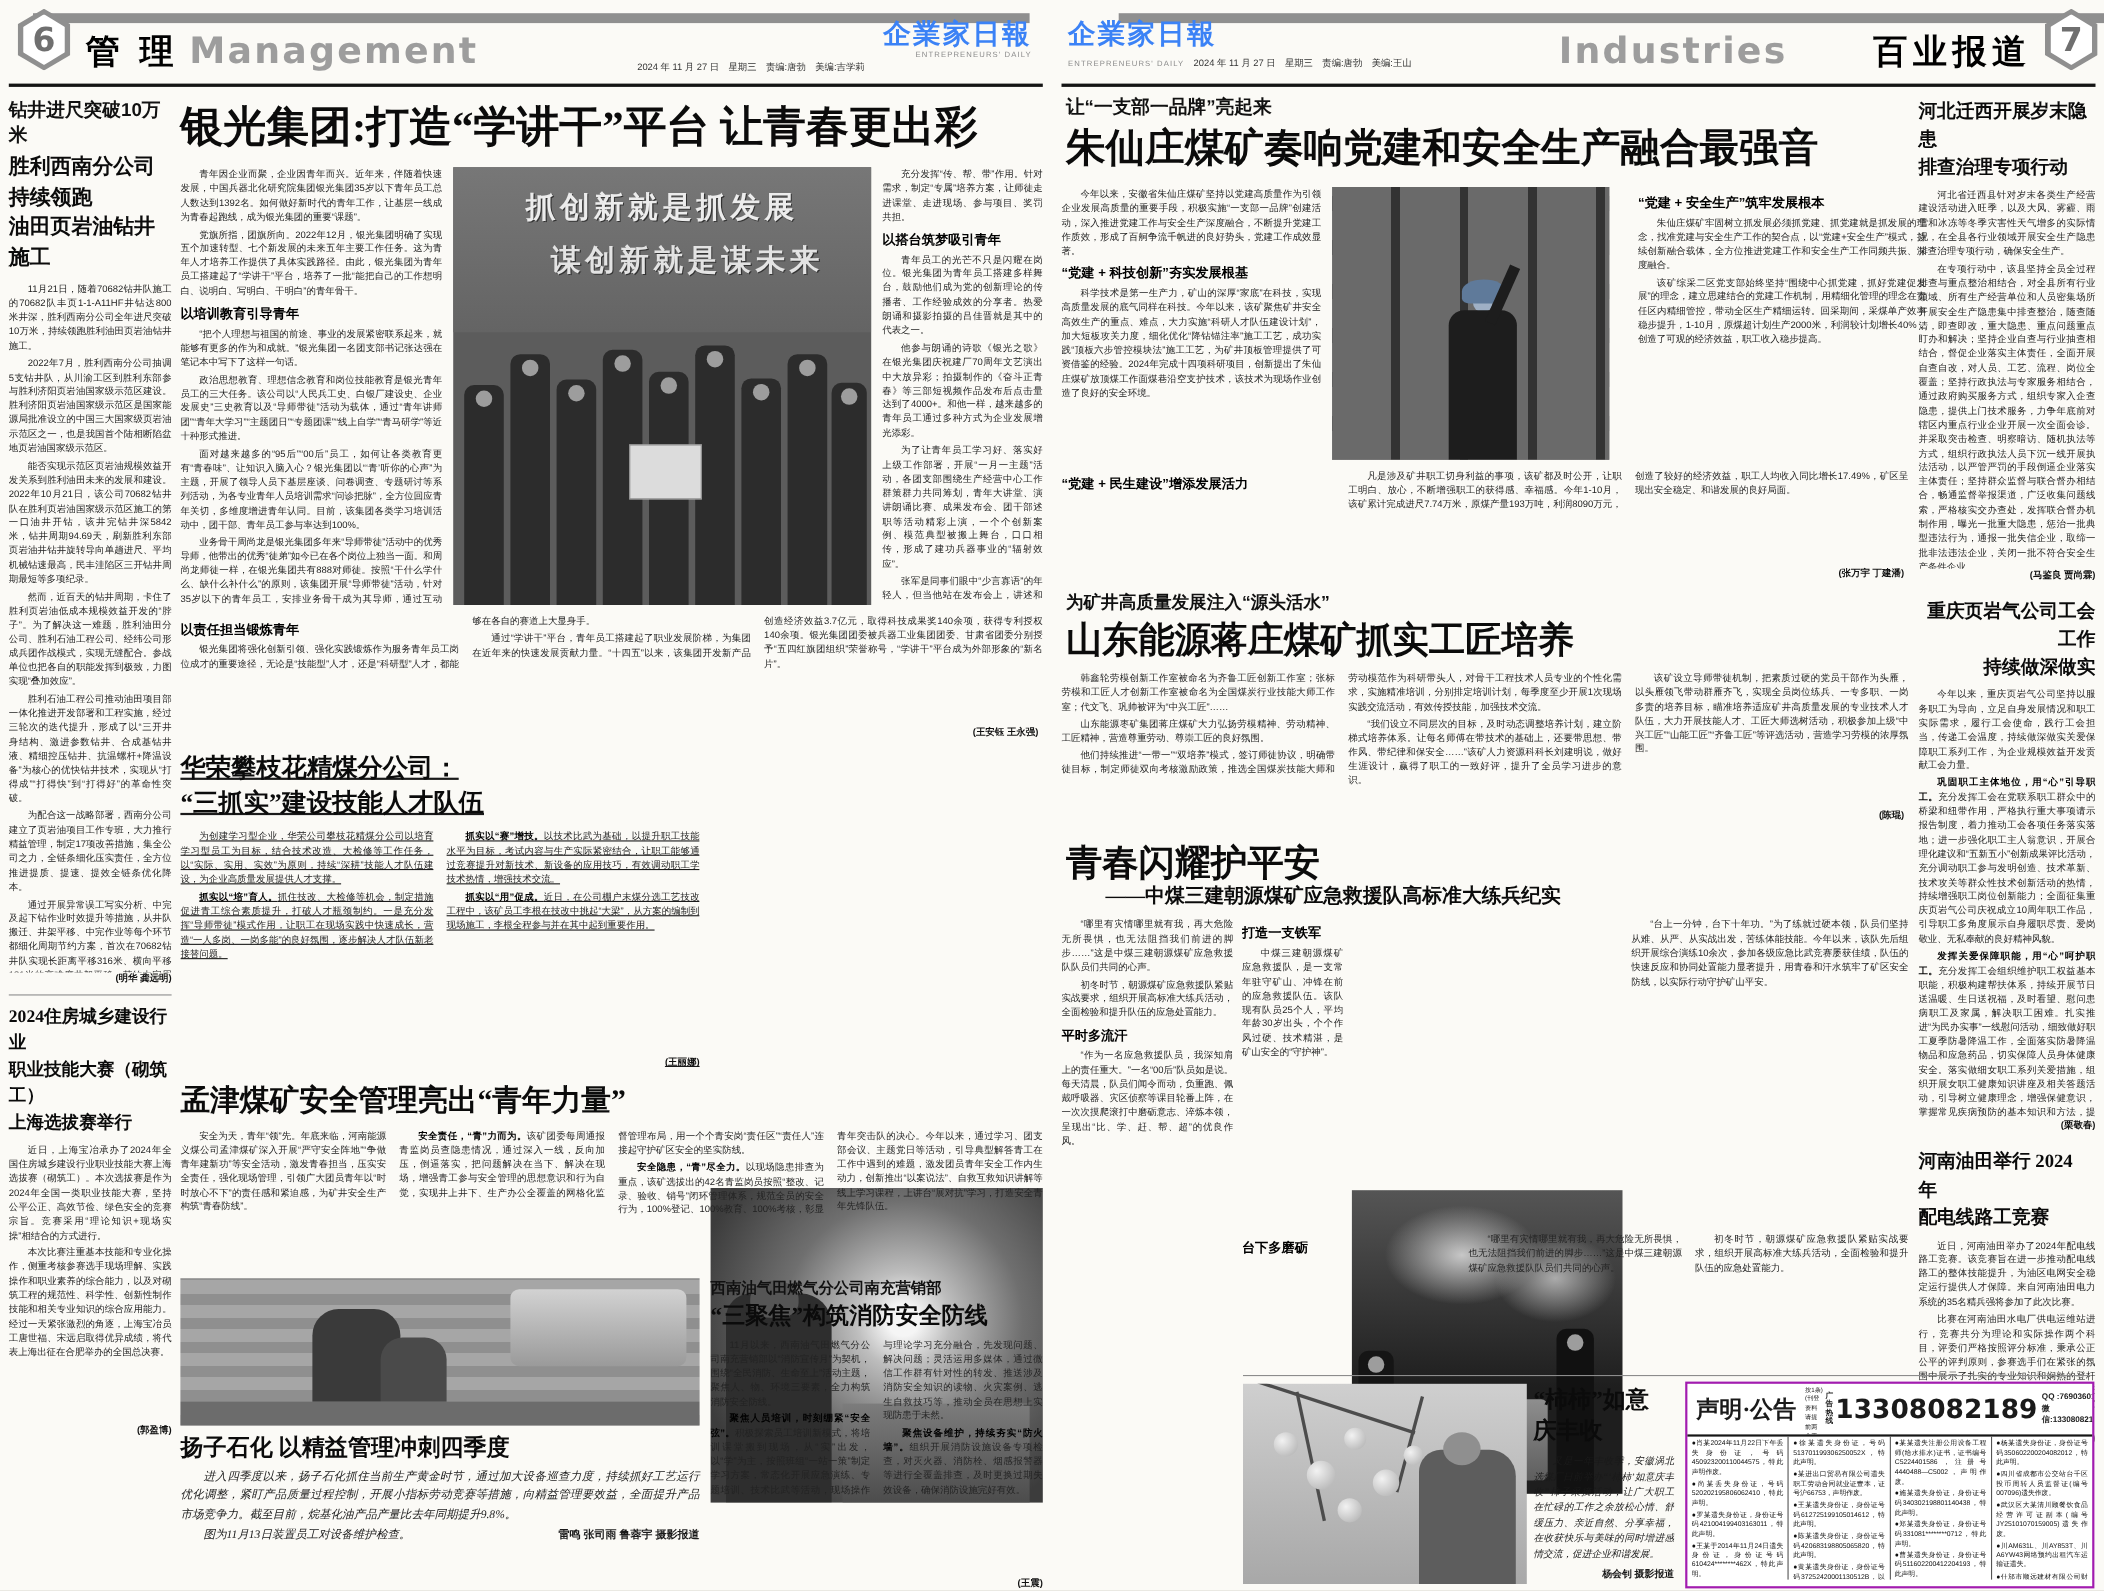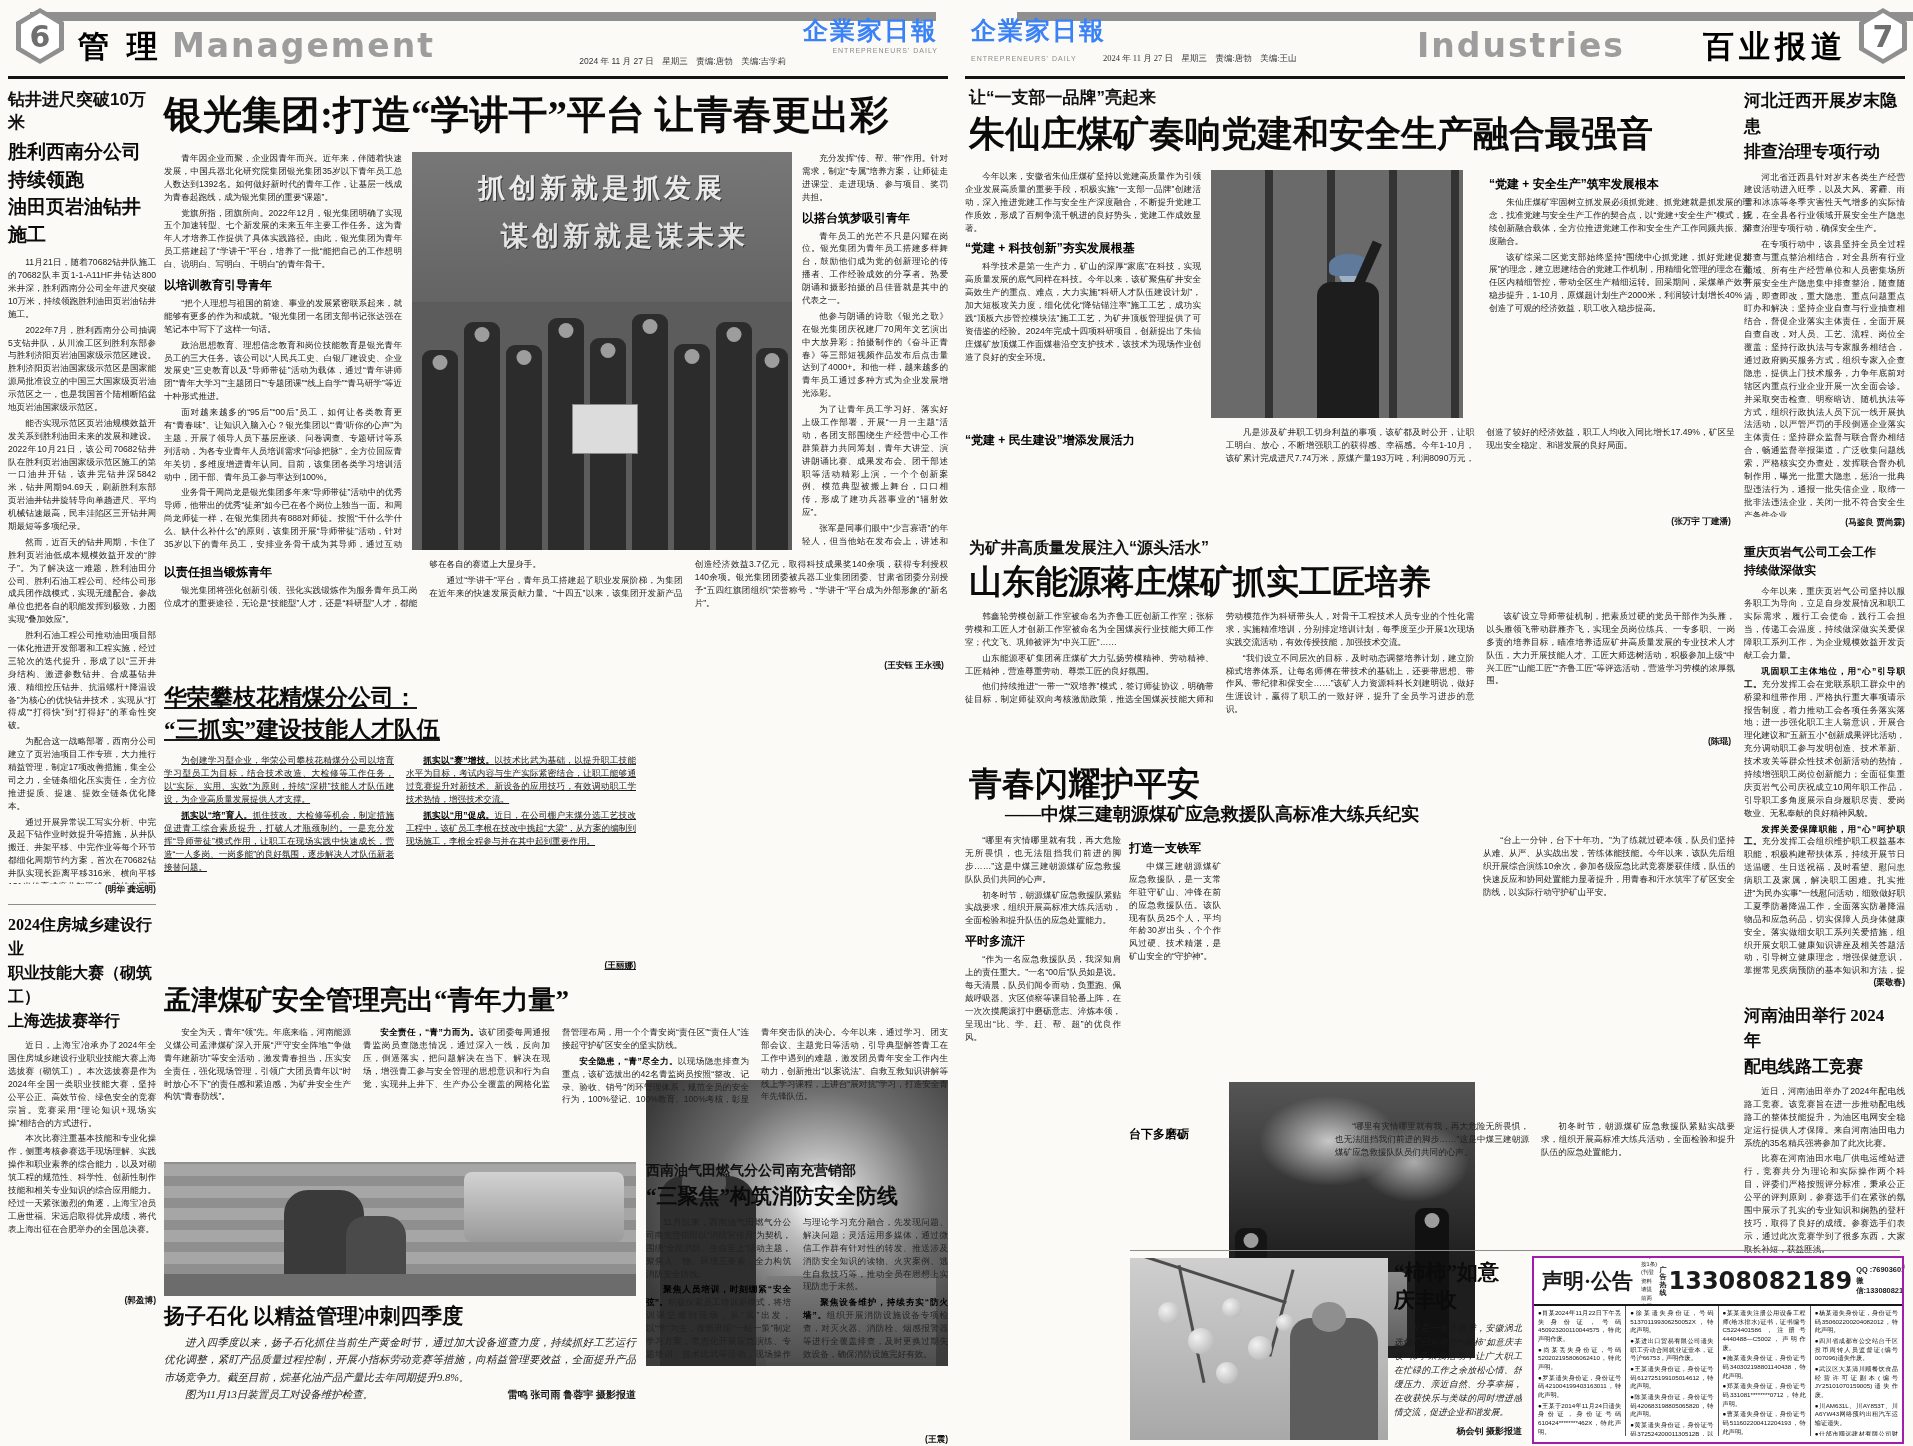--- a/index.html
+++ b/index.html
@@ -217,21 +217,21 @@
 
   <div class="page" id="page7">
 
     <div class="graybar" style="left:60px;top:12px;width:896px;"></div>
     <div class="hex" style="right:6px;top:8px;">
       <div class="in">7</div>
     </div>
     <div class="abs" style="left:14px;top:14px;">
       <div class="logo">企業家日報</div>
       <div class="logoEn" style="display:inline-block;">ENTREPRENEURS' DAILY</div>
-      <span class="dateline" style="margin-left:22px;font-family:Liberation Serif, serif;">2024 年 11 月 27 日　星期三　责编:唐勃　美编:王山</span>
+      <span class="dateline" style="margin-left:4px;">2024 年 11 月 27 日　星期三　责编:唐勃　美编:王山</span>
     </div>
     <div class="abs secEn" style="right:288px;top:26px;">Industries</div>
     <div class="abs secCn" style="right:66px;top:26px;">百业报道</div>
     <div class="blackrule" style="left:8px;top:76px;width:940px;"></div>
 
     <div class="abs" style="left:8px;top:86px;width:770px;height:1170px;">
 
       <div class="abs kick" style="left:4px;top:0;font-size:17px;">让“一支部一品牌”亮起来</div>
       <div class="abs t" style="left:4px;top:24px;width:770px;font-size:36px;white-space:nowrap;">朱仙庄煤矿奏响党建和安全生产融合最强音</div>
       <div class="abs body" style="left:0;top:84px;width:236px;height:248px;">
@@ -323,21 +323,21 @@
         <div class="t" style="font-size:17px;line-height:1.5;">河北迁西开展岁末隐患
 排查治理专项行动</div>
         <div class="body" style="height:346px;margin-top:6px;">
 
         <p>河北省迁西县针对岁末各类生产经营建设活动进入旺季，以及大风、雾霾、雨雪和冰冻等冬季灾害性天气增多的实际情况，在全县各行业领域开展安全生产隐患排查治理专项行动，确保安全生产。</p>
             <p>在专项行动中，该县坚持全员全过程排查与重点整治相结合，对全县所有行业领域、所有生产经营单位和人员密集场所开展安全生产隐患集中排查整治，随查随清，即查即改，重大隐患、重点问题重点盯办和解决；坚持企业自查与行业抽查相结合，督促企业落实主体责任，全面开展自查自改，对人员、工艺、流程、岗位全覆盖；坚持行政执法与专家服务相结合，通过政府购买服务方式，组织专家入企查隐患，提供上门技术服务，力争年底前对辖区内重点行业企业开展一次全面会诊。并采取突击检查、明察暗访、随机执法等方式，组织行政执法人员下沉一线开展执法活动，以严管严罚的手段倒逼企业落实主体责任；坚持群众监督与联合督办相结合，畅通监督举报渠道，广泛收集问题线索，严格核实交办查处，发挥联合督办机制作用，曝光一批重大隐患，惩治一批典型违法行为，通报一批失信企业，取缔一批非法违法企业，关闭一批不符合安全生产条件企业。</p>
           </div>
         <div class="by">(马鉴良 贾尚霖)</div>
       </div>
       <div style="margin-top:14px;">
-        <div class="t" style="font-size:12px;line-height:1.5;">重庆页岩气公司工会工作
+        <div class="t" style="font-size:17px;line-height:1.5;text-align:right;">重庆页岩气公司工会工作
 持续做深做实</div>
         <div class="body" style="height:392px;margin-top:6px;">
 
         <p><b></b><span>今年以来，重庆页岩气公司坚持以服务职工为导向，立足自身发展情况和职工实际需求，履行工会使命，践行工会担当，传递工会温度，持续做深做实关爱保障职工系列工作，为企业规模效益开发贡献工会力量。</span></p>
             <p><b>巩固职工主体地位，用“心”引导职工。</b><span>充分发挥工会在党联系职工群众中的桥梁和纽带作用，严格执行重大事项请示报告制度，着力推动工会各项任务落实落地；进一步强化职工主人翁意识，开展合理化建议和“五新五小”创新成果评比活动，充分调动职工参与发明创造、技术革新、技术攻关等群众性技术创新活动的热情，持续增强职工岗位创新能力；全面征集重庆页岩气公司庆祝成立10周年职工作品，引导职工多角度展示自身履职尽责、爱岗敬业、无私奉献的良好精神风貌。</span></p>
             <p><b>发挥关爱保障职能，用“心”呵护职工。</b><span>充分发挥工会组织维护职工权益基本职能，积极构建帮扶体系，持续开展节日送温暖、生日送祝福，及时看望、慰问患病职工及家属，解决职工困难。扎实推进“为民办实事”一线慰问活动，细致做好职工夏季防暑降温工作，全面落实防暑降温物品和应急药品，切实保障人员身体健康安全。落实做细女职工系列关爱措施，组织开展女职工健康知识讲座及相关答题活动，引导树立健康理念，增强保健意识，掌握常见疾病预防的基本知识和方法，提高健康水平和生活质量，全力营造全员关怀女职工的良好氛围。</span></p>
           </div>
         <div class="by">(栗敬春)</div>
       </div>
       <div style="margin-top:14px;">

